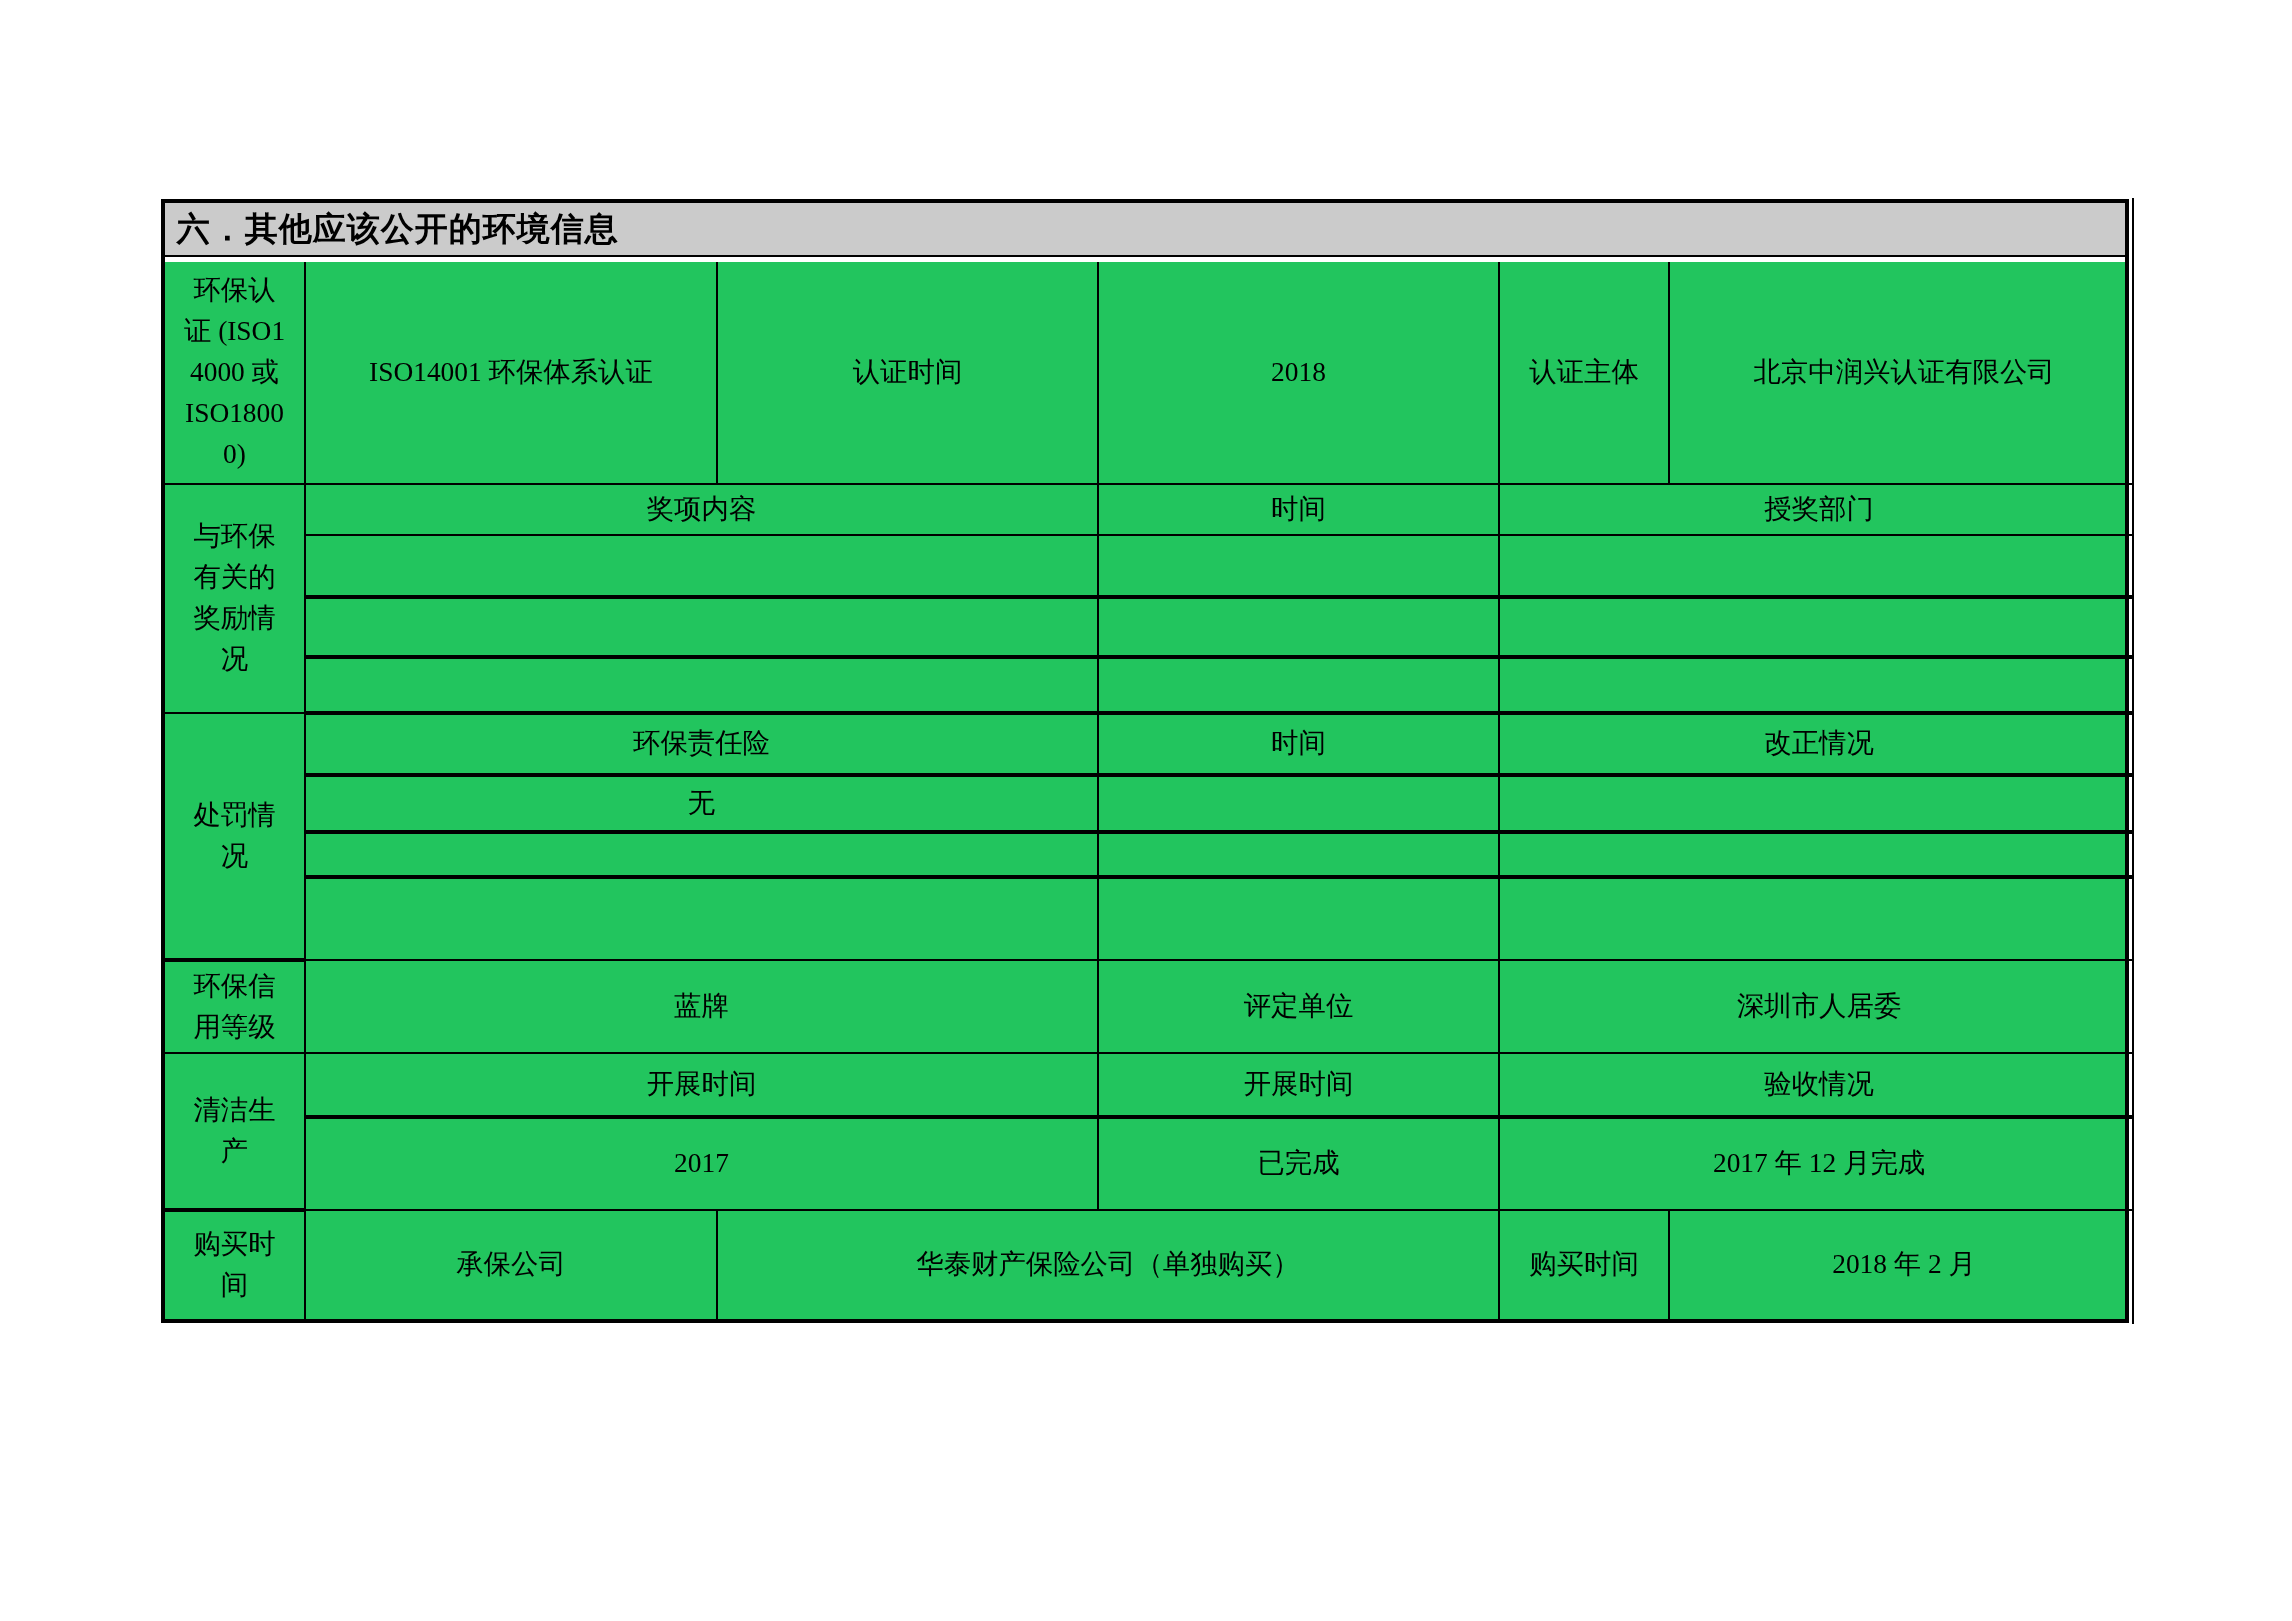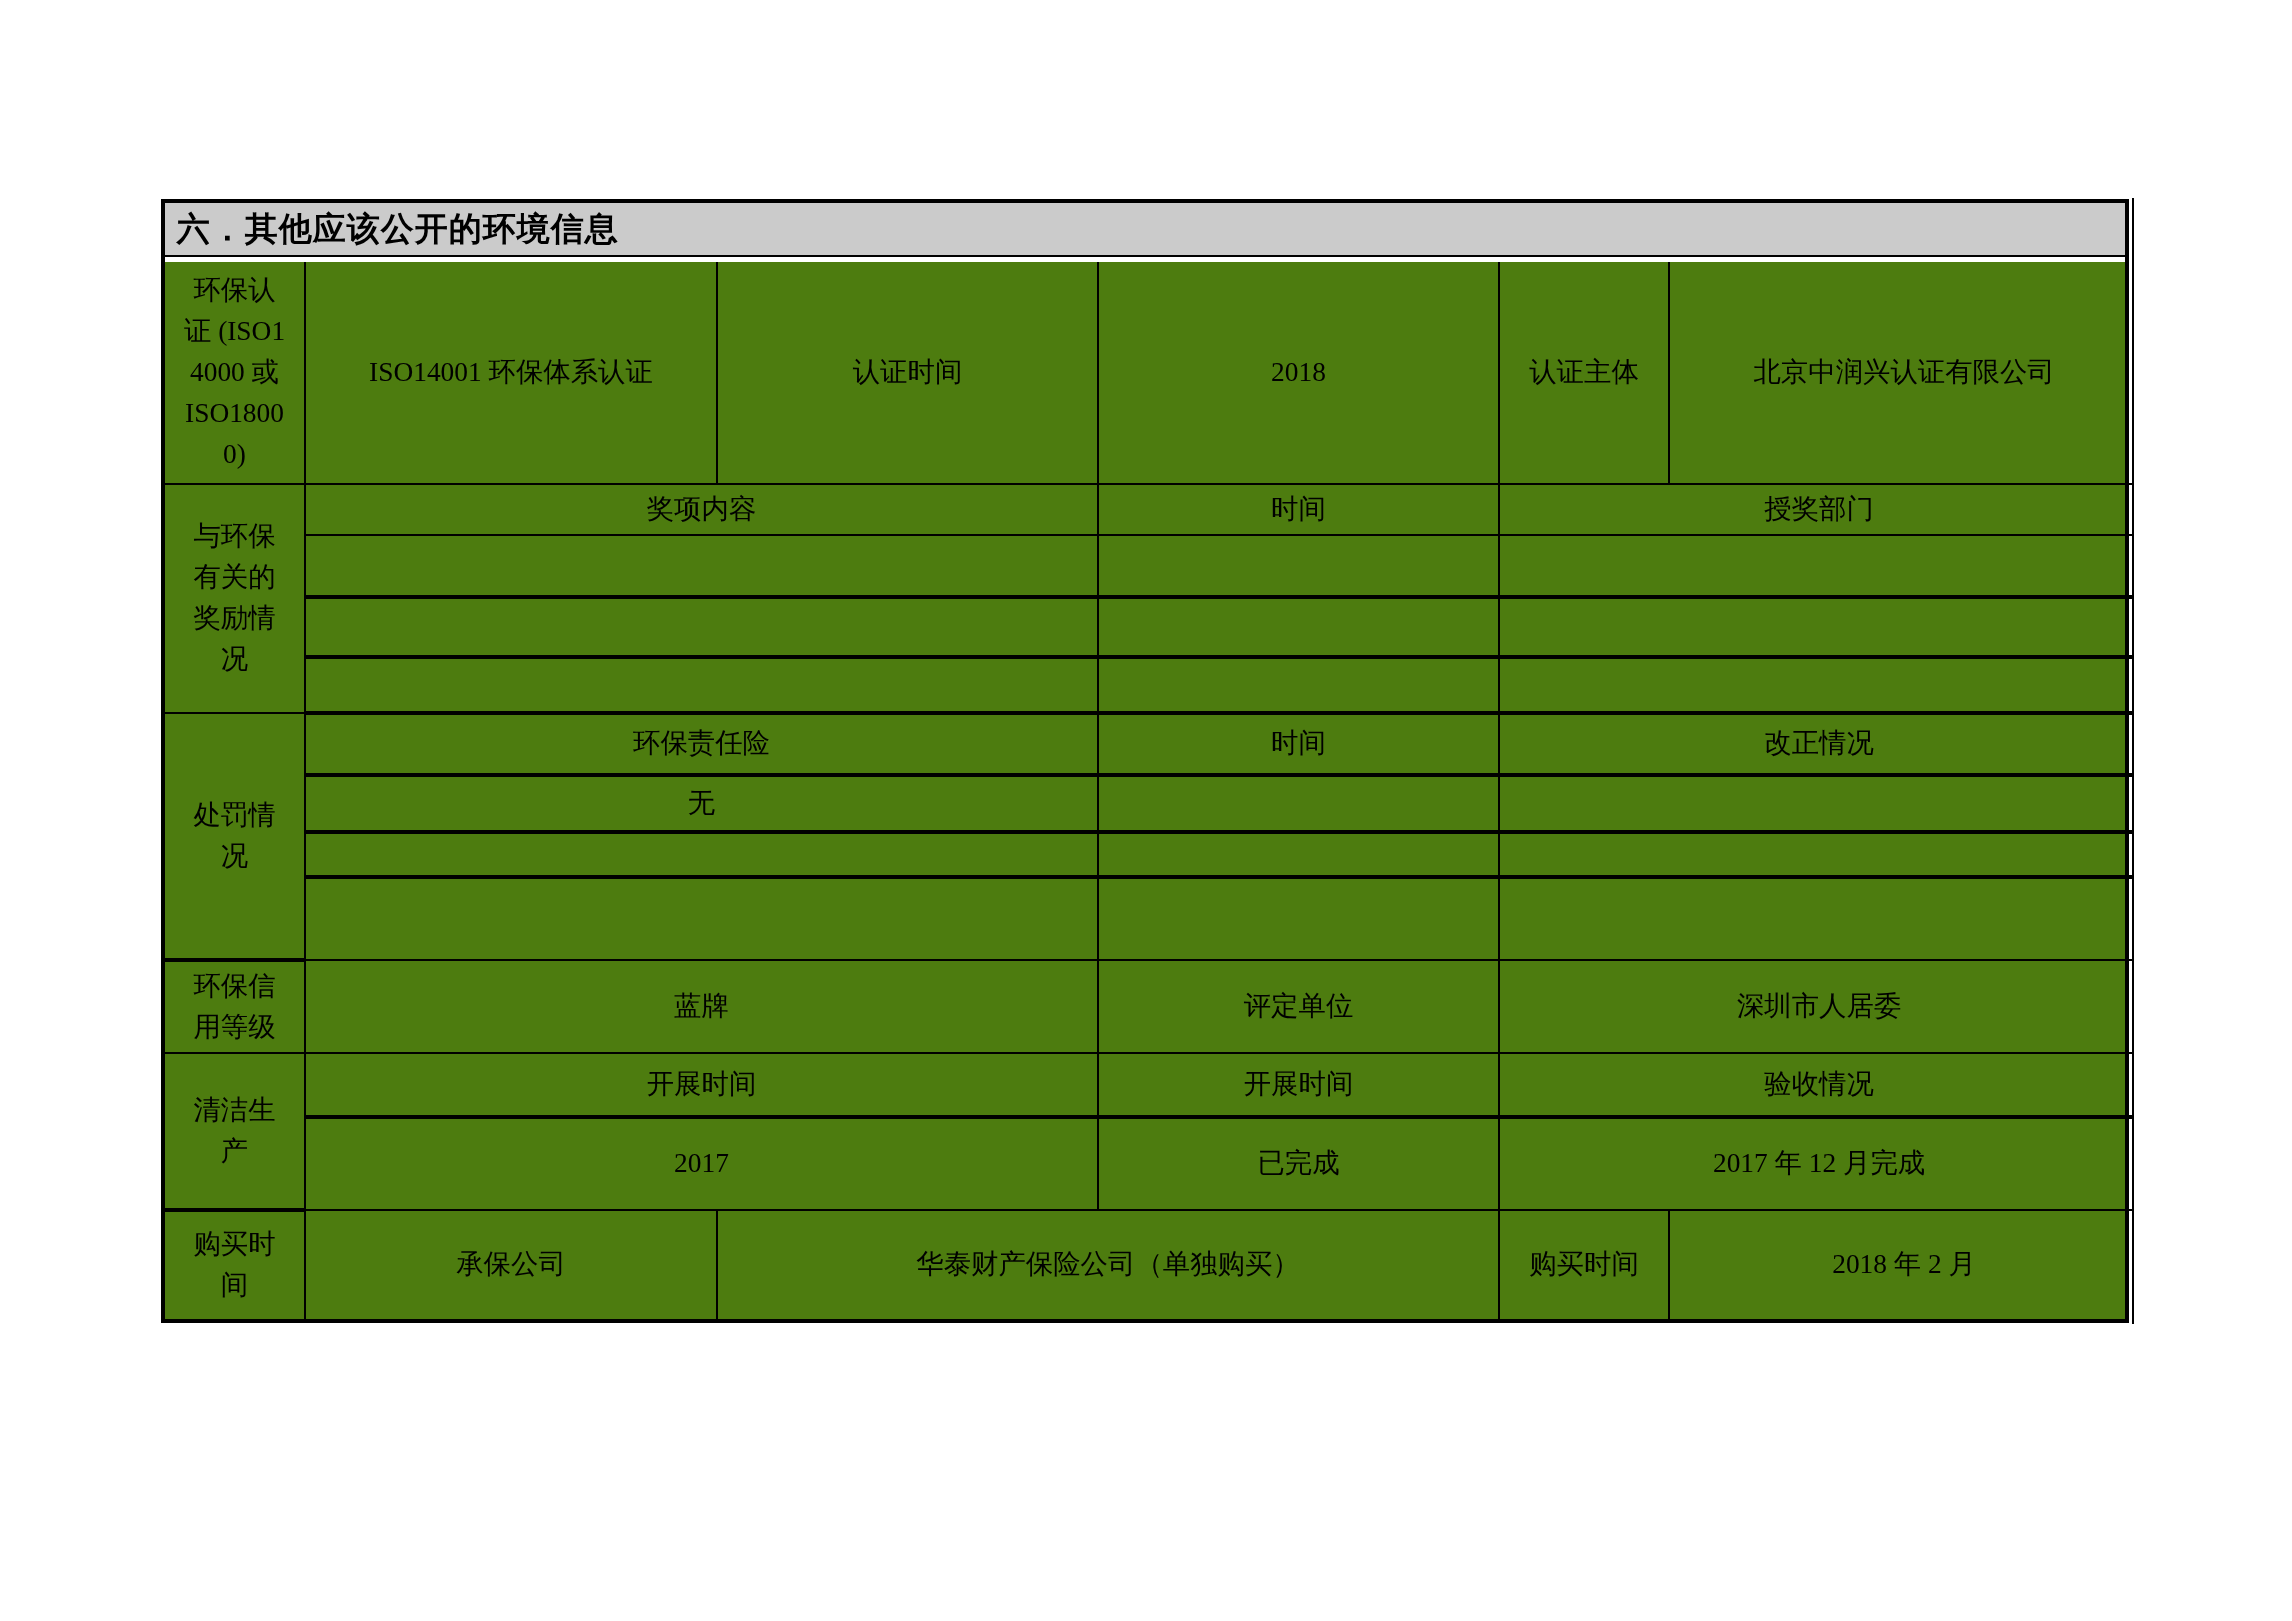--- a/index.html
+++ b/index.html
@@ -12,21 +12,21 @@
     font-family: "Liberation Serif", "DejaVu Serif", serif;
     color: #000000;
   }
   .frame {
     position: absolute;
     left: 161px;
     top: 199px;
     width: 1968px;
     box-sizing: border-box;
     border: 4.9px solid #000;
-    background: #4d7c0f;
+    background: #22c55e;
   }
   
   .frame::after {
     content: "";
     position: absolute;
     top: -4.9px;
     bottom: -4.9px;
     right: -8.8px;
     width: 2px;
     background: #000;

